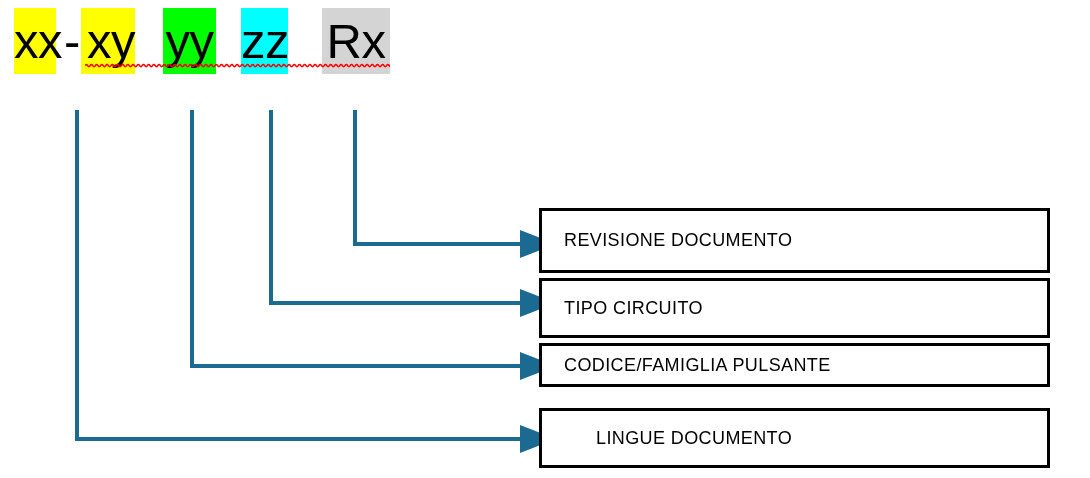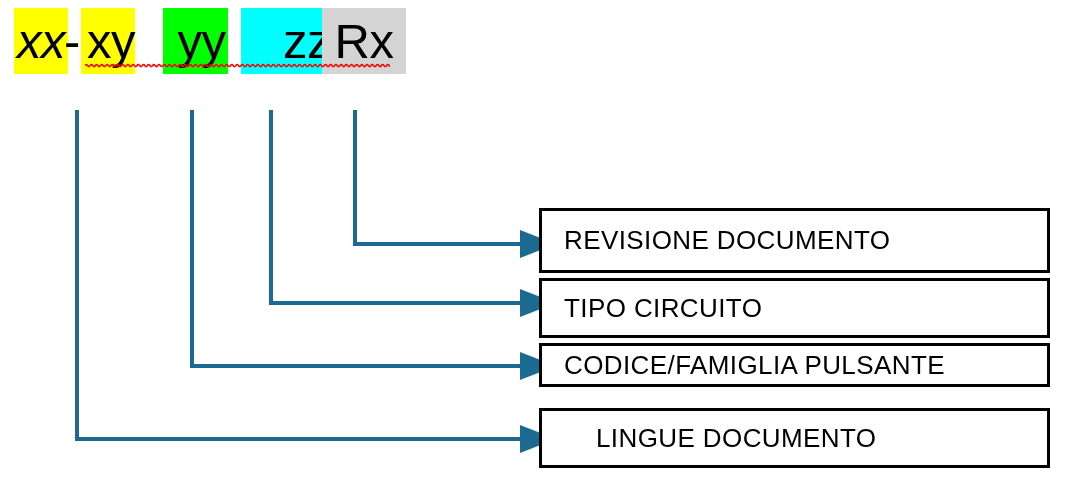--- a/index.html
+++ b/index.html
@@ -38,26 +38,26 @@
   }
   .code-sep {
     position: absolute;
     top: 8px;
     height: 66px;
     font-size: 49px;
     line-height: 66px;
     white-space: pre;
     background: transparent;
   }
-  #seg-xx  { left: 14px;  width: 54px;  background: #ffff00; font-style: italic; }
+  #seg-xx  { left: 14px;  width: 42px;  background: #ffff00; }
   #sep-dash{ left: 64px;  width: 20px;  }
   #seg-xy  { left: 81px;  width: 54px;  background: #ffff00; }
-  #seg-yy  { left: 163px; width: 53px;  background: #00ff00; padding-left: 12px; }
+  #seg-yy  { left: 163px; width: 53px;  background: #00ff00; }
   #seg-zz  { left: 241px; width: 47px;  background: #00ffff; }
-  #seg-rx  { left: 322px; width: 84px;  background: #d4d4d4; }
+  #seg-rx  { left: 322px; width: 68px;  background: #d4d4d4; }
 
   
   #spellcheck-underline {
     position: absolute;
     left: 85px;
     top: 62px;
     width: 305px;
     height: 7px;
     pointer-events: none;
   }
@@ -77,21 +77,21 @@
     left: 539px;
     width: 511px;
     box-sizing: border-box;
     border: 3px solid #000000;
     background: #ffffff;
     display: flex;
     align-items: center;
   }
   .label-text {
     padding-left: 22px;
-    font-size: 26px;
+    font-size: 18px;
     letter-spacing: 0.4px;
     color: #000000;
     white-space: nowrap;
     font-family: "Liberation Sans", sans-serif;
   }
   #box-0 { top: 208px; height: 65px; }
   #box-1 { top: 278px; height: 60px; text-align: right; }
   #box-2 { top: 343px; height: 44px; }
   #box-3 { top: 408px; height: 60px; padding-left: 32px; }
 </style>
@@ -101,21 +101,21 @@
 <div id="code-string">
 
   <div class="code-seg" id="seg-xx" style="background: rgb(255, 255, 0);">xx</div>
 
   <div class="code-sep" id="sep-dash">-</div>
 
   <div class="code-seg" id="seg-xy" style="background: rgb(255, 255, 0); text-align: right;">xy</div>
 
   <div class="code-seg" id="seg-yy" style="background: rgb(0, 255, 0);">yy</div>
 
-  <div class="code-seg" id="seg-zz" style="background: rgb(0, 255, 255); padding-left: 42px;">zz</div>
+  <div class="code-seg" id="seg-zz" style="background: rgb(0, 255, 255);">zz</div>
 
   <div class="code-seg" id="seg-rx" style="background: rgb(212, 212, 212);">Rx</div>
 
   <svg id="spellcheck-underline" viewBox="0 0 305 7" preserveAspectRatio="none">
     <path id="squiggle-path" fill="none" stroke="#ff0000" stroke-width="1.6" d="M 0 3.6 q 1.30 -2.1 2.60 0 q 1.30 2.1 2.60 0 q 1.30 -2.1 2.60 0 q 1.30 2.1 2.60 0 q 1.30 -2.1 2.60 0 q 1.30 2.1 2.60 0 q 1.30 -2.1 2.60 0 q 1.30 2.1 2.60 0 q 1.30 -2.1 2.60 0 q 1.30 2.1 2.60 0 q 1.30 -2.1 2.60 0 q 1.30 2.1 2.60 0 q 1.30 -2.1 2.60 0 q 1.30 2.1 2.60 0 q 1.30 -2.1 2.60 0 q 1.30 2.1 2.60 0 q 1.30 -2.1 2.60 0 q 1.30 2.1 2.60 0 q 1.30 -2.1 2.60 0 q 1.30 2.1 2.60 0 q 1.30 -2.1 2.60 0 q 1.30 2.1 2.60 0 q 1.30 -2.1 2.60 0 q 1.30 2.1 2.60 0 q 1.30 -2.1 2.60 0 q 1.30 2.1 2.60 0 q 1.30 -2.1 2.60 0 q 1.30 2.1 2.60 0 q 1.30 -2.1 2.60 0 q 1.30 2.1 2.60 0 q 1.30 -2.1 2.60 0 q 1.30 2.1 2.60 0 q 1.30 -2.1 2.60 0 q 1.30 2.1 2.60 0 q 1.30 -2.1 2.60 0 q 1.30 2.1 2.60 0 q 1.30 -2.1 2.60 0 q 1.30 2.1 2.60 0 q 1.30 -2.1 2.60 0 q 1.30 2.1 2.60 0 q 1.30 -2.1 2.60 0 q 1.30 2.1 2.60 0 q 1.30 -2.1 2.60 0 q 1.30 2.1 2.60 0 q 1.30 -2.1 2.60 0 q 1.30 2.1 2.60 0 q 1.30 -2.1 2.60 0 q 1.30 2.1 2.60 0 q 1.30 -2.1 2.60 0 q 1.30 2.1 2.60 0 q 1.30 -2.1 2.60 0 q 1.30 2.1 2.60 0 q 1.30 -2.1 2.60 0 q 1.30 2.1 2.60 0 q 1.30 -2.1 2.60 0 q 1.30 2.1 2.60 0 q 1.30 -2.1 2.60 0 q 1.30 2.1 2.60 0 q 1.30 -2.1 2.60 0 q 1.30 2.1 2.60 0 q 1.30 -2.1 2.60 0 q 1.30 2.1 2.60 0 q 1.30 -2.1 2.60 0 q 1.30 2.1 2.60 0 q 1.30 -2.1 2.60 0 q 1.30 2.1 2.60 0 q 1.30 -2.1 2.60 0 q 1.30 2.1 2.60 0 q 1.30 -2.1 2.60 0 q 1.30 2.1 2.60 0 q 1.30 -2.1 2.60 0 q 1.30 2.1 2.60 0 q 1.30 -2.1 2.60 0 q 1.30 2.1 2.60 0 q 1.30 -2.1 2.60 0 q 1.30 2.1 2.60 0 q 1.30 -2.1 2.60 0 q 1.30 2.1 2.60 0 q 1.30 -2.1 2.60 0 q 1.30 2.1 2.60 0 q 1.30 -2.1 2.60 0 q 1.30 2.1 2.60 0 q 1.30 -2.1 2.60 0 q 1.30 2.1 2.60 0 q 1.30 -2.1 2.60 0 q 1.30 2.1 2.60 0 q 1.30 -2.1 2.60 0 q 1.30 2.1 2.60 0 q 1.30 -2.1 2.60 0 q 1.30 2.1 2.60 0 q 1.30 -2.1 2.60 0 q 1.30 2.1 2.60 0 q 1.30 -2.1 2.60 0 q 1.30 2.1 2.60 0 q 1.30 -2.1 2.60 0 q 1.30 2.1 2.60 0 q 1.30 -2.1 2.60 0 q 1.30 2.1 2.60 0 q 1.30 -2.1 2.60 0 q 1.30 2.1 2.60 0 q 1.30 -2.1 2.60 0 q 1.30 2.1 2.60 0 q 1.30 -2.1 2.60 0 q 1.30 2.1 2.60 0 q 1.30 -2.1 2.60 0 q 1.30 2.1 2.60 0 q 1.30 -2.1 2.60 0 q 1.30 2.1 2.60 0 q 1.30 -2.1 2.60 0 q 1.30 2.1 2.60 0 q 1.30 -2.1 2.60 0 q 1.30 2.1 2.60 0 q 1.30 -2.1 2.60 0 q 1.30 2.1 2.60 0 q 1.30 -2.1 2.60 0 q 1.30 2.1 2.60 0 q 1.30 -2.1 2.60 0 q 1.30 2.1 2.60 0"></path>
   </svg>
 </div>
 
 <svg id="connectors">
   <defs>

